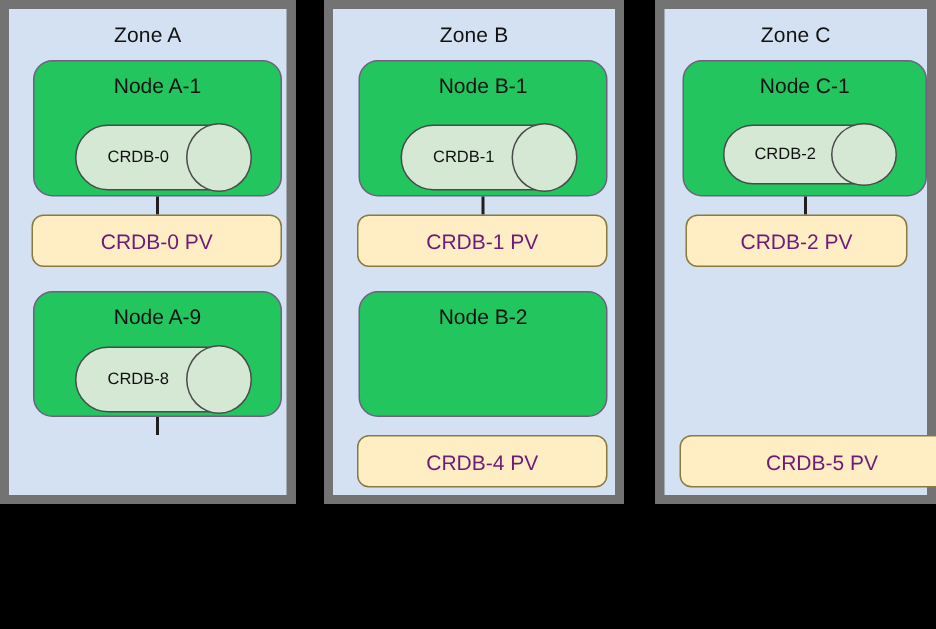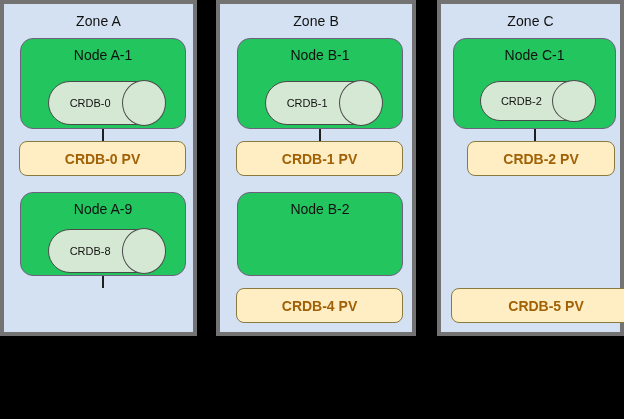--- a/index.html
+++ b/index.html
@@ -22,21 +22,21 @@
     width: 624px;
     height: 419px;
     background: #000000;
   }
 
   .zone {
     position: absolute;
     top: 0;
     height: 336px;
     background: #d3e1f3;
-    border: 4px solid #737373;
+    border: 6px solid #737373;
     box-sizing: border-box;
   }
   .zone-a { left: 0px;   width: 197px; }
   .zone-b { left: 216px; width: 200px; }
   .zone-c { left: 437px; width: 187px; }
 
   .zone-title {
     position: absolute;
     top: 9px;
     left: 0;
@@ -108,22 +108,21 @@
   .pv {
     position: absolute;
     background: #ffeec4;
     border: 1px solid #8a7a3e;
     border-radius: 8px;
     box-sizing: border-box;
     display: flex;
     align-items: center;
     justify-content: center;
     font-size: 14px;
-    color: #a16207;
-    font-weight: bold;
+    color: #701a75;
   }
 
   .connector {
     position: absolute;
     width: 2px;
     background: #1f1f1f;
   }
 </style>
 </head>
 <body>
@@ -180,18 +179,18 @@
 
     <div class="node" style="left:12px; top:34px; width:163px; height:91px;">
       <div class="node-title">Node C-1</div>
       <div class="cyl" style="left:26px; top:42px; width:115px; height:40px;">
         <div class="cyl-body"></div>
         <div class="cyl-cap"></div>
         <div class="cyl-label">CRDB-2</div>
       </div>
     </div>
     <div class="connector" style="left:93px; top:125px; height:12px;"></div>
-    <div class="pv" style="left:26px; top:137px; width:148px; height:35px;">CRDB-2 PV</div>
+    <div class="pv" style="left:14px; top:137px; width:148px; height:35px;">CRDB-2 PV</div>
 
     <div class="pv" style="left:10px; top:284px; width:190px; height:35px;">CRDB-5 PV</div>
   </div>
 
 </div>
 
 </body></html>

